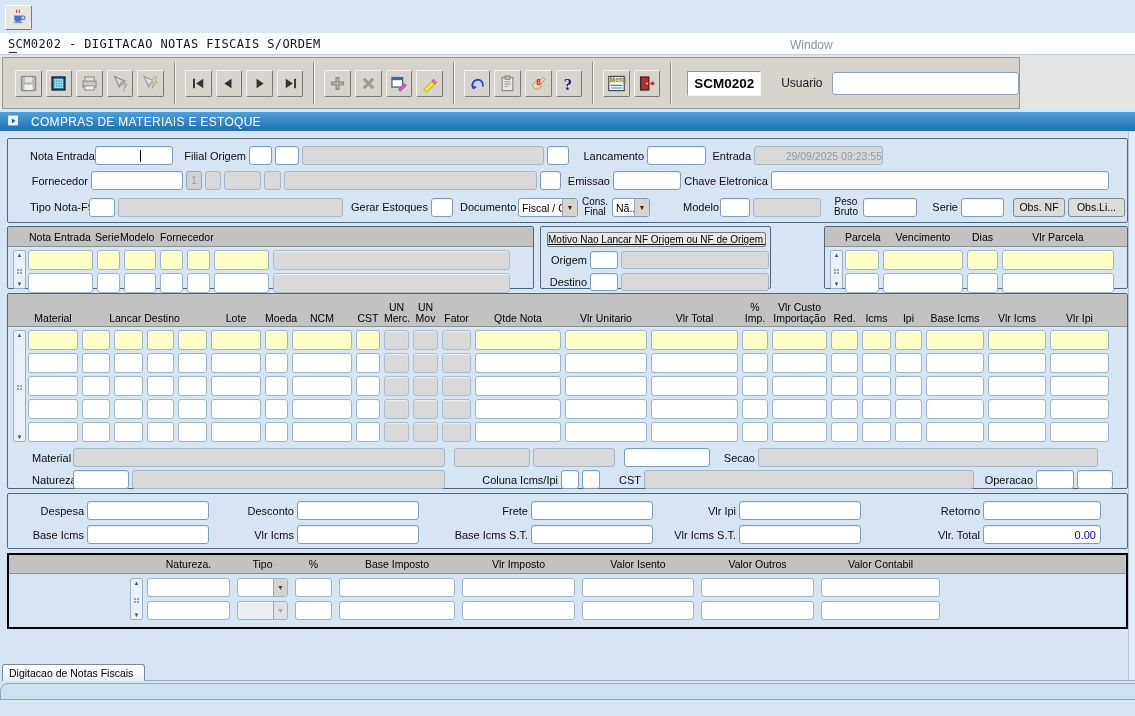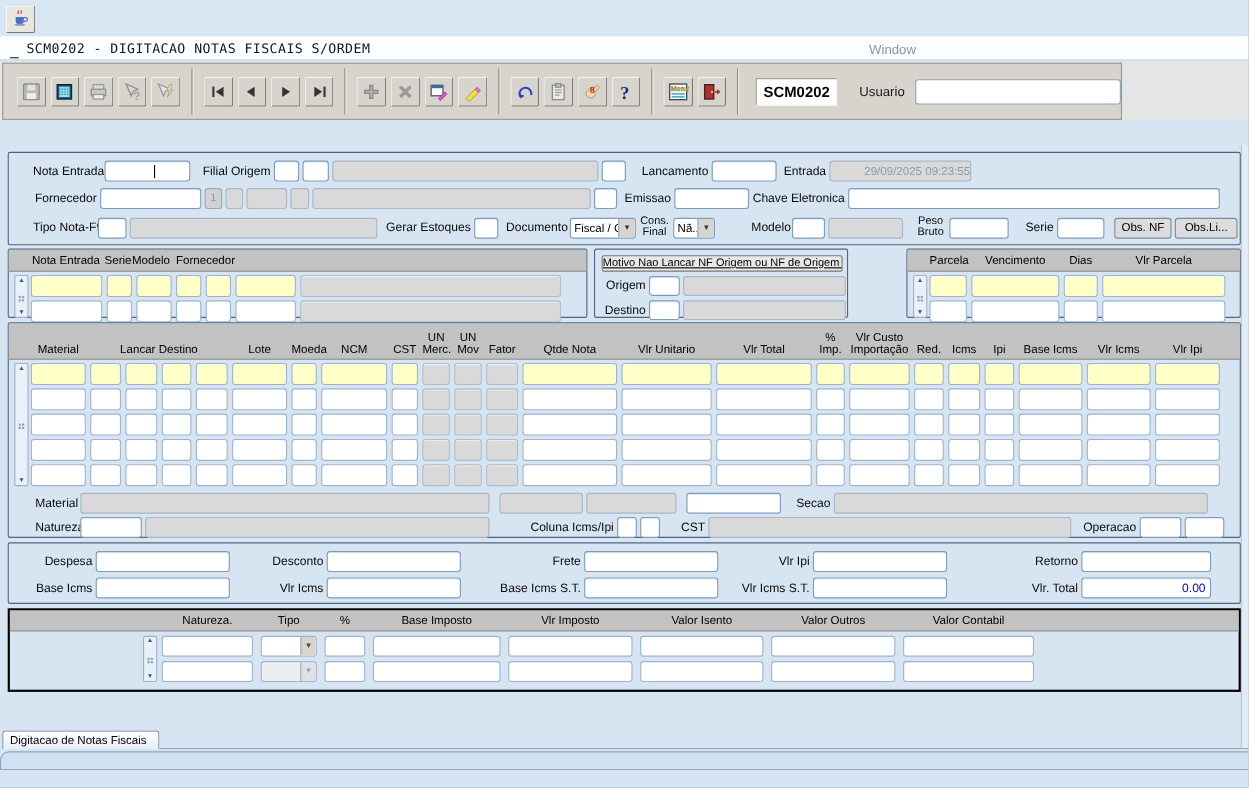--- a/index.html
+++ b/index.html
@@ -7,21 +7,21 @@
 .screen{position:relative;width:1135px;height:716px;background:#d7e5f2;overflow:hidden;
   font-family:"Liberation Sans",sans-serif;font-size:11px;color:#000}
 
 .top-strip{position:absolute;left:0;top:0;width:1135px;height:33px;background:#d8e7f4}
 .java-btn{position:absolute;left:5px;top:5px;width:27px;height:25px;background:#e9e6e0;
   border:1px solid;border-color:#fff #7d7a74 #7d7a74 #fff;border-radius:2px;
   display:flex;align-items:center;justify-content:center}
 
 .menu-bar{position:absolute;left:0;top:33px;width:1135px;height:22px;background:#fcfdfe;
   border-bottom:1px solid #c2cedb}
-.menu-title{position:absolute;left:24px;top:4px;font-family:"DejaVu Sans Mono",monospace;
+.menu-title{position:absolute;left:8px;top:4px;font-family:"DejaVu Sans Mono",monospace;
   font-size:12px;color:#15151a;letter-spacing:.4px;white-space:nowrap}
 .menu-underline{position:absolute;left:9px;top:19px;width:8px;height:1px;background:#222}
 .menu-window{position:absolute;left:790px;top:5px;font-size:12px;color:#8e959c}
 
 .toolbar-strip{position:absolute;left:0;top:56px;width:1135px;height:54px;background:#e4e5e5}
 .toolbar{position:absolute;left:2px;top:1px;width:1018px;height:52px;background:#d7d4cd;
   border:1px solid #9a978f;display:flex;align-items:center;padding-left:12px}
 .tb{width:28px;height:27px;margin-right:4px;background:#d7d4cd;border:1px solid;
   border-color:#f5f4f1 #7d7a74 #7d7a74 #f5f4f1;border-radius:2px;
   display:flex;align-items:center;justify-content:center;padding:0}
@@ -294,20 +294,29 @@
             </svg>
           </span>
         </button>
       <div class="tsep"></div>
       <div class="code-box">SCM0202</div>
       <span class="usr-lbl">Usuario</span>
       <div class="usr-inp"></div>
     </div>
   </div>
 
+  <div class="title-bar">
+    <span class="ticon">
+      <svg width="13" height="13" viewBox="0 0 16 16">
+          <rect x="2" y="2.5" width="11" height="11" fill="#e8f2fc" stroke="#fff"></rect>
+          <path d="M6 5.5l4.5 3L6 11.5z" fill="#1a5a9a"></path>
+        </svg>
+    </span>
+    <span>COMPRAS DE MATERIAIS E ESTOQUE</span>
+  </div>
 
   <div class="win-vsb"></div>
 
   <div class="panel p-header">
     <div class="frow" style="margin-top:7px">
       <span class="lbl" style="width:62px">Nota Entrada</span>
       <div class="inp" style="width:78px">
           <span class="caret"></span>
         </div>
       <span class="lbl" style="width:64px;margin-left:6px">Filial Origem</span>

